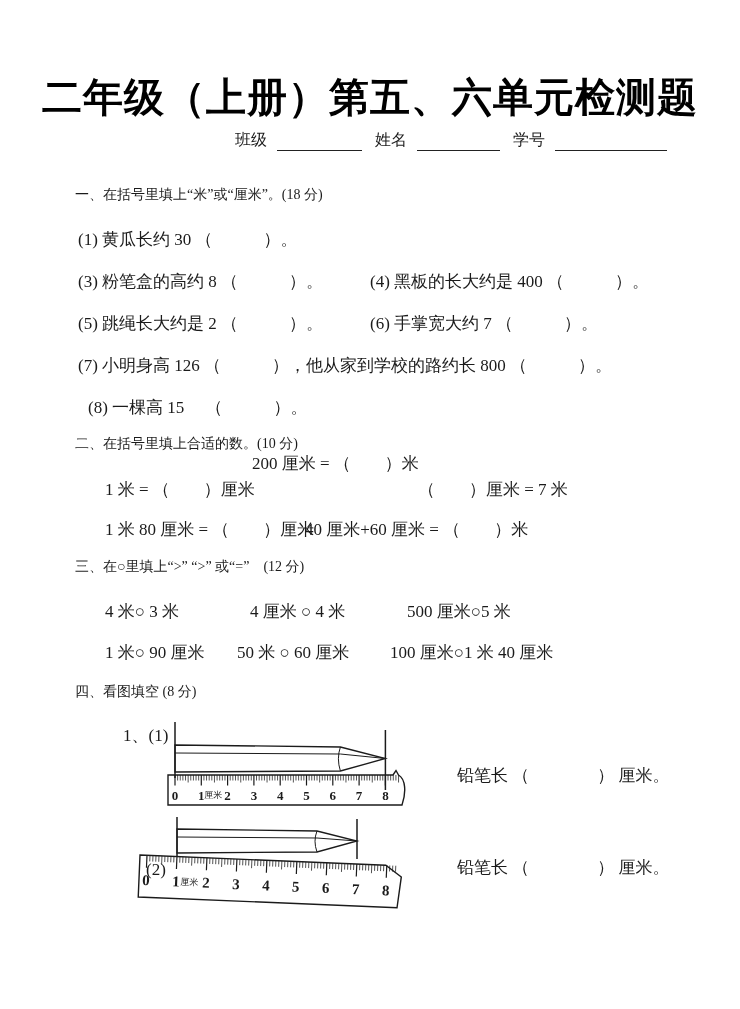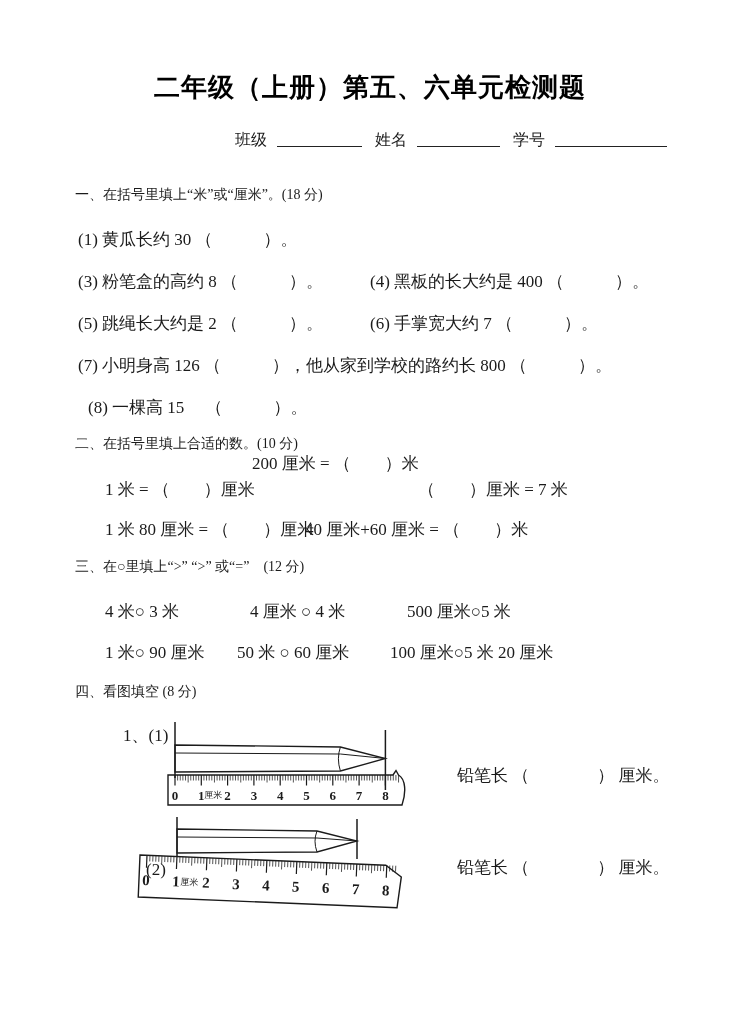--- a/index.html
+++ b/index.html
@@ -1,21 +1,21 @@
 <!DOCTYPE html>
 <html><head>
 <meta charset="utf-8">
 <style>
   html,body{margin:0;padding:0;background:#fff;}
   .page{position:relative;width:740px;height:1009px;background:#ffffff;overflow:hidden;
         font-family:"Liberation Serif", serif;color:#1b1b1b;}
   .abs{position:absolute;white-space:nowrap;}
-  .title{left:0;top:70px;width:740px;text-align:center;font-size:26px;font-weight:bold;
+  .title{left:0;top:70px;width:740px;text-align:center;font-size:40px;font-weight:bold;
          font-family:"Liberation Sans", sans-serif;letter-spacing:1px;color:#000;}
-  .fields{left:235px;top:130px;font-size:16px;display:flex;align-items:flex-start;}
+  .fields{left:235px;top:130px;font-size:16px;display:flex;align-items:flex-end;}
   .fields .lbl{margin-right:10px;}
   .blankline{display:inline-block;border-bottom:1.6px solid #222;height:16px;margin-right:13px;}
   .bl1{width:85px;} .bl2{width:83px;} .bl3{width:112px;margin-right:0;}
   .sechead{font-size:14px;}
   .item{font-size:17px;}
   .figlabel{font-size:17px;margin-left:48px;}
   .caption{font-size:17px;}
   svg text{font-family:"Liberation Serif", serif;}
 </style>
 </head>
@@ -49,21 +49,21 @@
   <div class="abs item" style="left:418px;top:478px">（　　）厘米 = 7 米</div>
   <div class="abs item" style="left:105px;top:518px">1 米 80 厘米 = （　　）厘米</div>
   <div class="abs item" style="left:305px;top:518px">40 厘米+60 厘米 = （　　）米</div>
 
   <div class="abs sechead" style="left:75px;top:558px">三、在○里填上“&gt;” “&gt;” 或“=”　(12 分)</div>
   <div class="abs item" style="left:105px;top:600px">4 米○ 3 米</div>
   <div class="abs item" style="left:250px;top:600px">4 厘米 ○ 4 米</div>
   <div class="abs item" style="left:407px;top:600px">500 厘米○5 米</div>
   <div class="abs item" style="left:105px;top:641px">1 米○ 90 厘米</div>
   <div class="abs item" style="left:237px;top:641px">50 米 ○ 60 厘米</div>
-  <div class="abs item" style="left:390px;top:641px">100 厘米○5 米 20 厘米</div>
+  <div class="abs item" style="left:390px;top:641px">100 厘米○1 米 40 厘米</div>
 
   <div class="abs sechead" style="left:75px;top:683px">四、看图填空 (8 分)</div>
   <div class="abs figlabel" style="left:75px;top:724px">1、(1)</div>
 
   <svg class="abs" id="fig0" style="left:148px;top:712px" width="270" height="102" viewBox="0 0 270 102">
       <g transform="rotate(0 22 63)" fill="none" stroke="#1b1b1b" stroke-width="1.4">
         <path d="M20 63 L245 63 L248 58.5 L250.5 63 C257.5 67 258.5 80 254 93 L20 93 Z"></path>
         <line x1="27" y1="63" x2="27" y2="73.5" stroke-width="1.2"></line>
         <line x1="29.63" y1="63" x2="29.63" y2="68.5" stroke-width="0.75"></line>
         <line x1="32.26" y1="63" x2="32.26" y2="68.5" stroke-width="0.75"></line>

